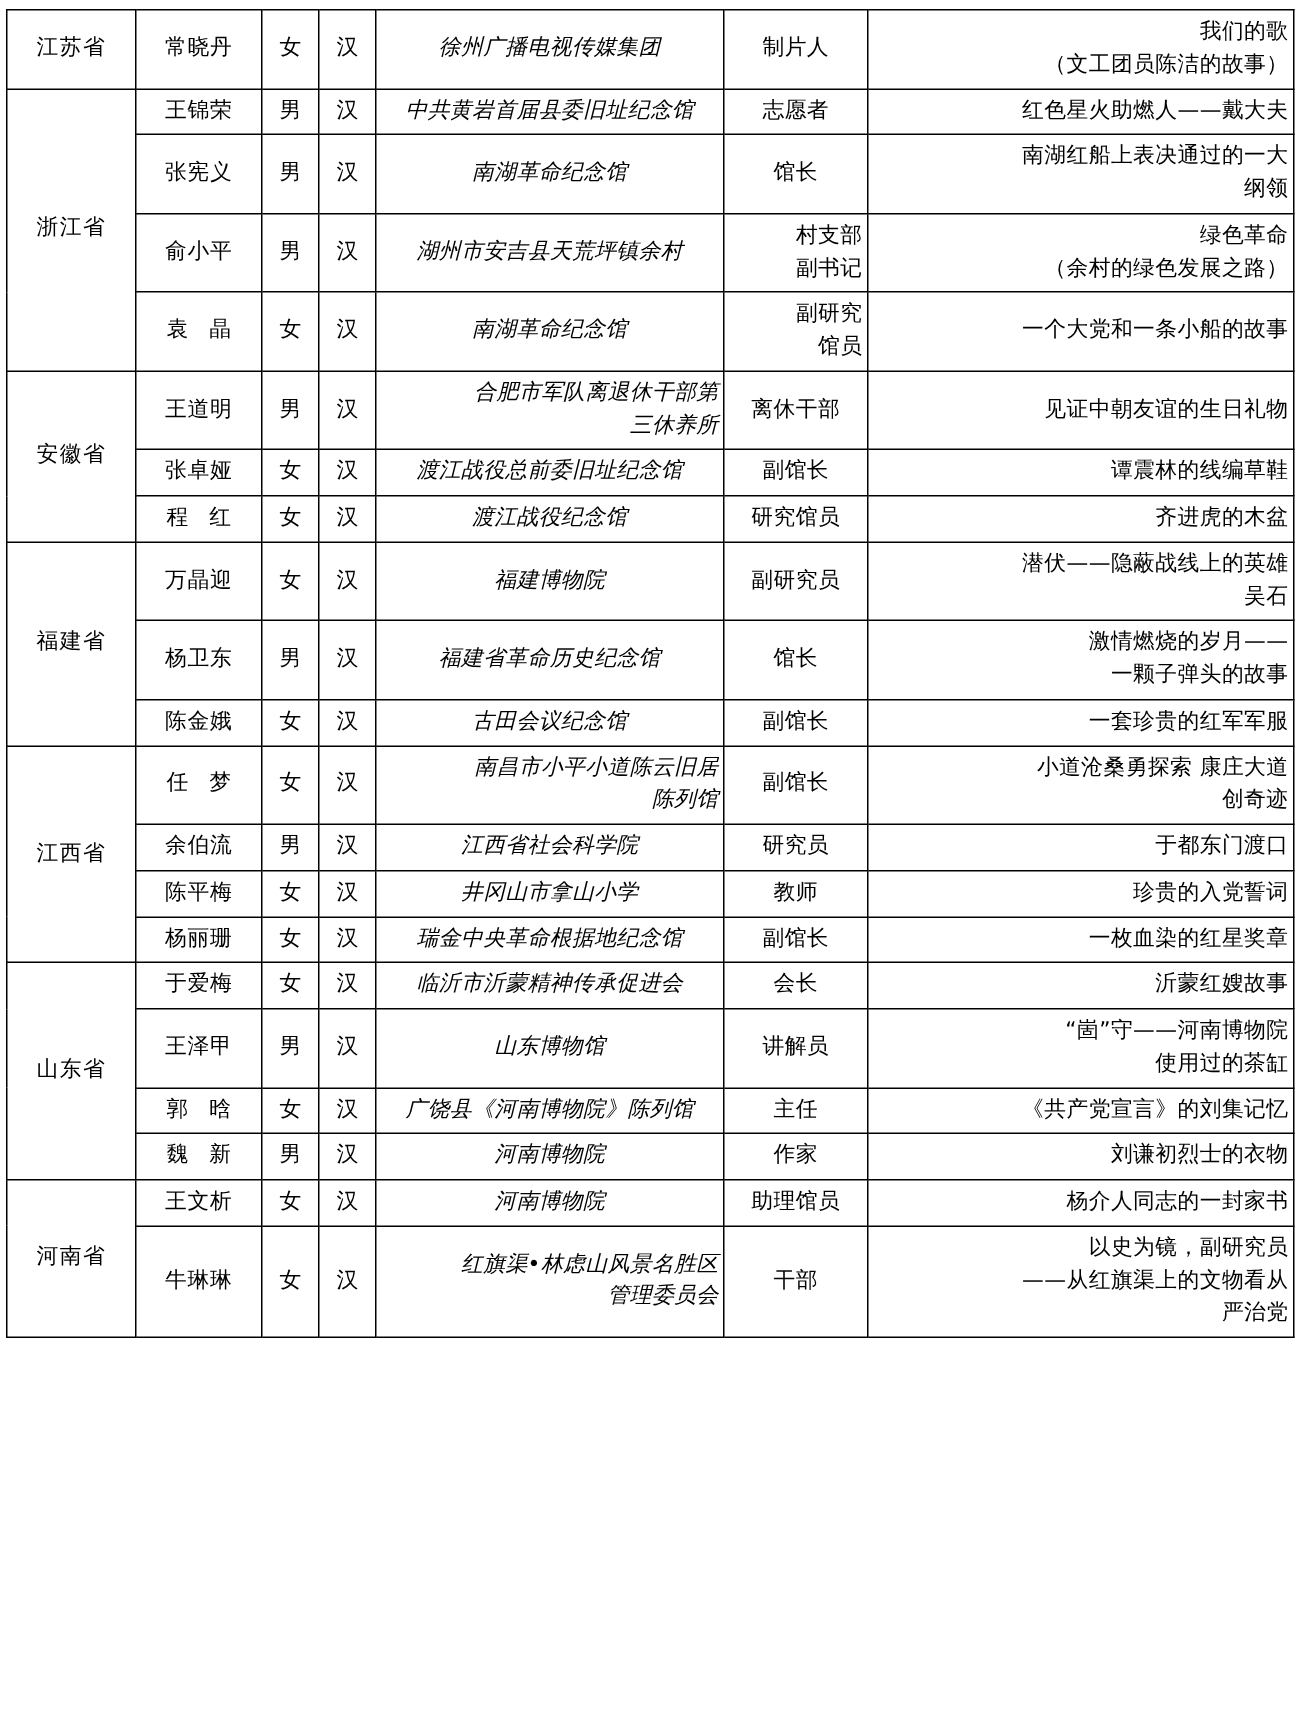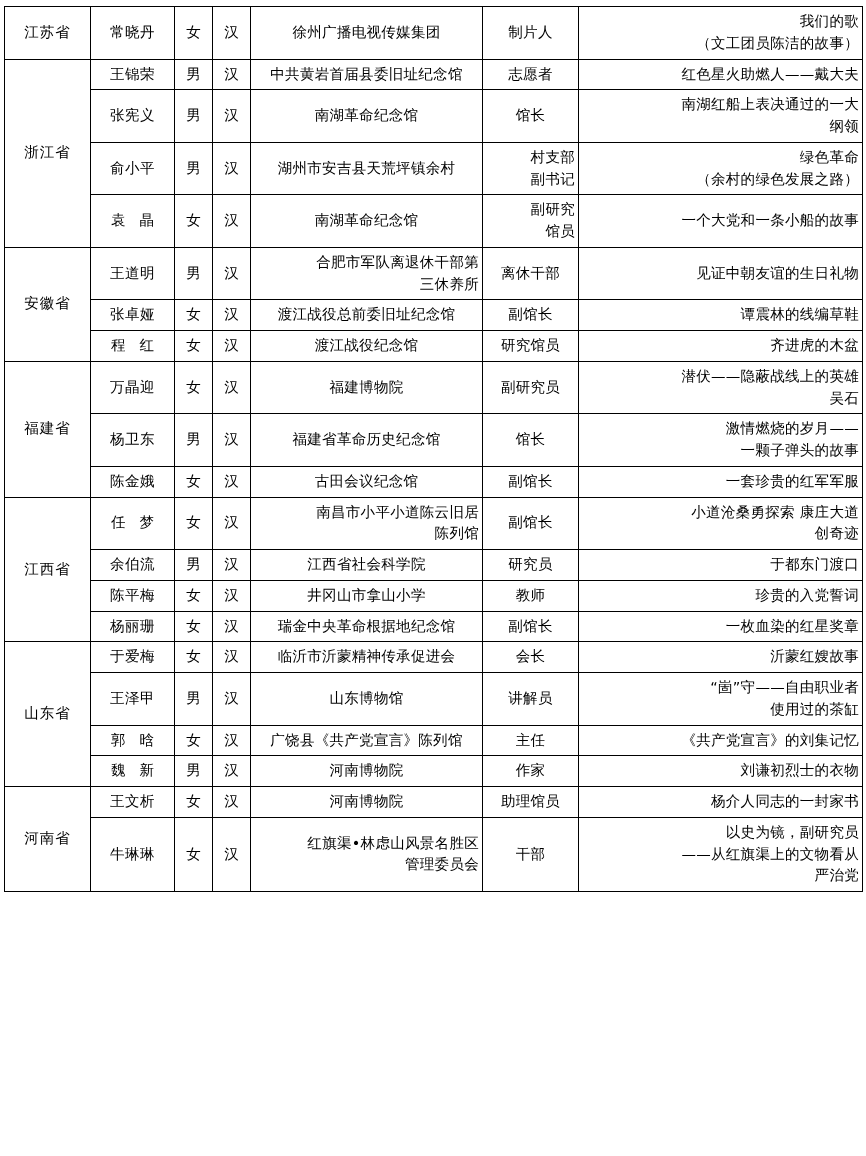--- a/index.html
+++ b/index.html
@@ -49,20 +49,21 @@
   }
   td.name {
     letter-spacing: 0.5px;
   }
   td.name.sp2 {
     letter-spacing: 14px;
     text-indent: 14px;
   }
   td.unit {
     letter-spacing: 0.3px;
+    font-style: italic;
   }
   td.title {
     letter-spacing: 0.3px;
   }
   td.work {
     letter-spacing: 0.3px;
   }
   .ml { display: block; text-align: right; }
 </style>
 </head>
@@ -264,29 +265,29 @@
             <span class="ml">沂蒙红嫂故事</span>
           </td>
         </tr>
         <tr>
           <td class="name">王泽甲</td>
           <td class="sex">男</td>
           <td class="eth">汉</td>
           <td class="unit">山东博物馆</td>
           <td class="title">讲解员</td>
           <td class="work">
-            <span class="ml">“崮”守——自由职业者</span>
+            <span class="ml">“崮”守——河南博物院</span>
             <span class="ml">使用过的茶缸</span>
           </td>
         </tr>
         <tr>
           <td class="name sp2">郭晗</td>
           <td class="sex">女</td>
           <td class="eth">汉</td>
-          <td class="unit">广饶县《共产党宣言》陈列馆</td>
+          <td class="unit">广饶县《河南博物院》陈列馆</td>
           <td class="title">主任</td>
           <td class="work">
             <span class="ml">《共产党宣言》的刘集记忆</span>
           </td>
         </tr>
         <tr>
           <td class="name sp2">魏新</td>
           <td class="sex">男</td>
           <td class="eth">汉</td>
           <td class="unit">河南博物院</td>

